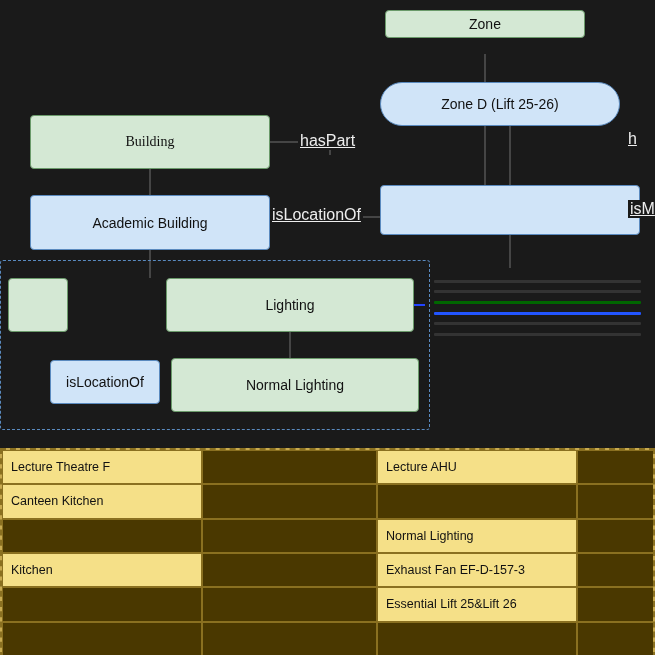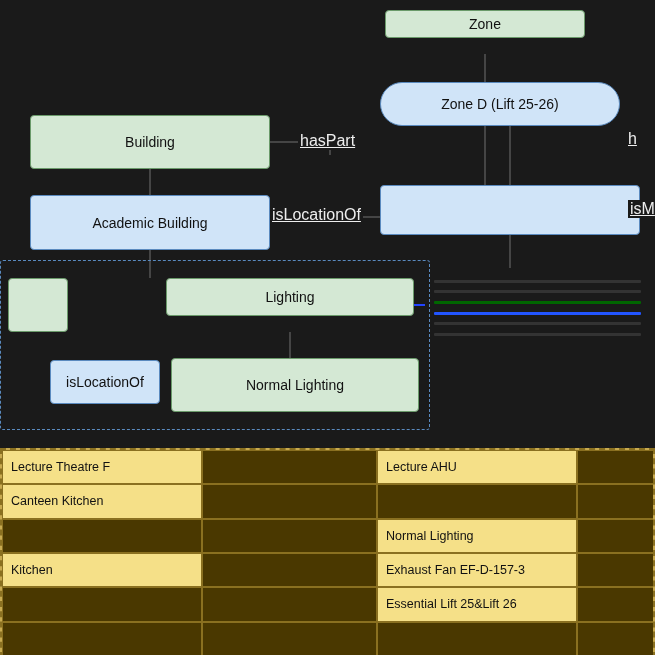--- a/index.html
+++ b/index.html
@@ -72,21 +72,21 @@
 
     
     #node-zone-d {
       left: 380px; top: 82px;
       width: 240px; height: 44px; border-radius: 22px;
     }
 
     
     #node-building {
       left: 30px; top: 115px;
-      width: 240px; height: 54px;
+      width: 240px; height: 54px; font-family: Liberation Serif, serif;
     }
 
     
     #node-academic {
       left: 30px; top: 195px;
       width: 240px; height: 55px;
     }
 
     
     #node-blue-large {
@@ -98,21 +98,21 @@
 
     
     #node-small-green {
       left: 8px; top: 278px;
       width: 60px; height: 54px;
     }
 
     
     #node-lighting {
       left: 166px; top: 278px;
-      width: 248px; height: 38px;
+      width: 248px; height: 54px;
     }
 
     
     #node-islocof-small {
       left: 50px; top: 360px;
       width: 110px; height: 44px;
     }
 
     
     #node-normal-lighting {

